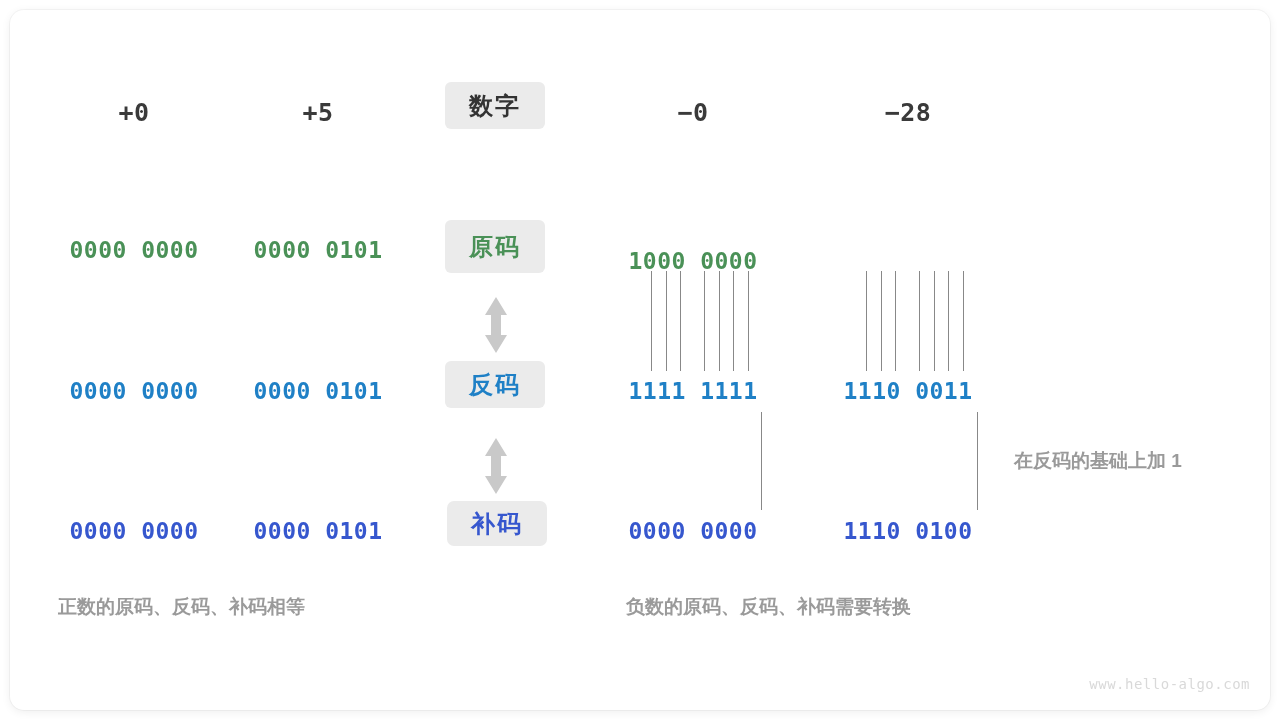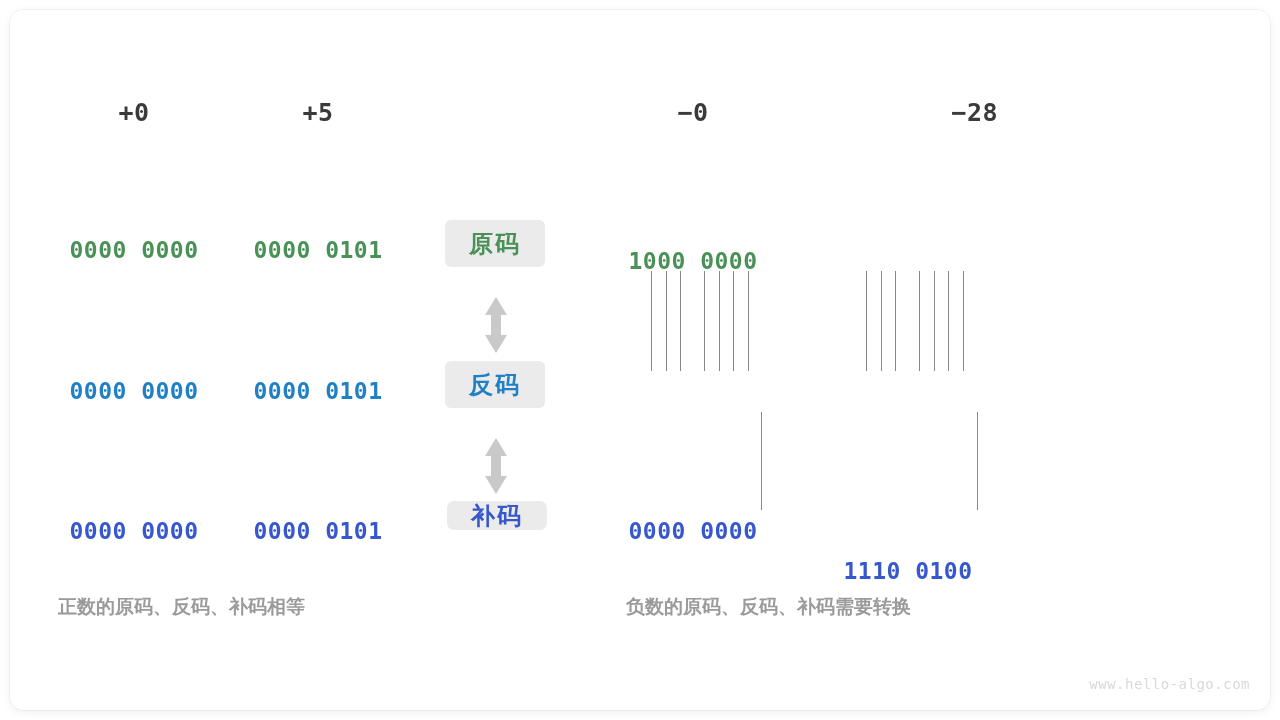--- a/index.html
+++ b/index.html
@@ -105,28 +105,29 @@
 </style>
 </head>
 <body>
 
 <div class="card">
  <div class="stage">
 
   <div class="cell num-head" style="left:34px; top:88px; width:180px;">+0</div>
   <div class="cell num-head" style="left:218px; top:88px; width:180px;">+5</div>
   <div class="cell num-head" style="left:593px; top:88px; width:180px;">−0</div>
-  <div class="cell num-head" style="left:808px; top:88px; width:180px;text-align:right;">−28</div>
+  <div class="cell num-head" style="left:808px; top:88px; width:180px;">−28</div>
 
+  <div class="pill label-number" style="left:435px; top:72px; width:100px; height:47px;">数字</div>
 
   <div class="cell bits row-orig" style="left:34px; top:227px; width:180px;">0000 0000</div>
   <div class="cell bits row-orig" style="left:218px; top:227px; width:180px;">0000 0101</div>
   <div class="cell bits row-orig" style="left:593px; top:238px; width:180px;">1000 0000</div>
 
-  <div class="pill label-orig" style="left:435px; top:210px; width:100px; height:47px;">原码</div>
+  <div class="pill label-orig" style="left:435px; top:210px; width:100px; height:53px;">原码</div>
 
   <div class="vline" style="left:641px; top:261px; height:100px;"></div>
   <div class="vline" style="left:656px; top:261px; height:100px;"></div>
   <div class="vline" style="left:670px; top:261px; height:100px;"></div>
   <div class="vline" style="left:694px; top:261px; height:100px;"></div>
   <div class="vline" style="left:709px; top:261px; height:100px;"></div>
   <div class="vline" style="left:723px; top:261px; height:100px;"></div>
   <div class="vline" style="left:738px; top:261px; height:100px;"></div>
 
   <div class="vline" style="left:856px; top:261px; height:100px;"></div>
@@ -139,39 +140,42 @@
 
   <div class="arrow" style="left:470px; top:285px;">
     <svg width="32" height="60" viewBox="0 0 32 60">
       <path d="M16 2 L27 20 L21 20 L21 40 L27 40 L16 58 L5 40 L11 40 L11 20 L5 20 Z" fill="#c9c9c9"></path>
     </svg>
   </div>
 
 
   <div class="cell bits row-ones" style="left:34px; top:368px; width:180px;">0000 0000</div>
   <div class="cell bits row-ones" style="left:218px; top:368px; width:180px;">0000 0101</div>
+  <div class="cell bits row-ones" style="left:593px; top:368px; width:180px;">1111 1111</div>
+  <div class="cell bits row-ones" style="left:808px; top:368px; width:180px;">1110 0011</div>
 
   <div class="pill label-ones" style="left:435px; top:351px; width:100px; height:47px;">反码</div>
 
   <div class="vline" style="left:751px; top:402px; height:98px;"></div>
   <div class="vline" style="left:967px; top:402px; height:98px;"></div>
 
   <div class="arrow" style="left:470px; top:426px;">
     <svg width="32" height="60" viewBox="0 0 32 60">
       <path d="M16 2 L27 20 L21 20 L21 40 L27 40 L16 58 L5 40 L11 40 L11 20 L5 20 Z" fill="#c9c9c9"></path>
     </svg>
   </div>
 
+  <div class="note" style="left:1004px; top:435px; width:250px;">在反码的基础上加  1</div>
 
   <div class="cell bits row-twos" style="left:34px; top:508px; width:180px;">0000 0000</div>
   <div class="cell bits row-twos" style="left:218px; top:508px; width:180px;">0000 0101</div>
   <div class="cell bits row-twos" style="left:593px; top:508px; width:180px;">0000 0000</div>
-  <div class="cell bits row-twos" style="left:808px; top:508px; width:180px;margin-top:40px;">1110 0100</div>
+  <div class="cell bits row-twos" style="left:808px; top:508px; width:180px;">1110 0100</div>
 
-  <div class="pill label-twos" style="left:437px; top:491px; width:100px; height:29px;border-radius:7px;">补码</div>
+  <div class="pill label-twos" style="left:437px; top:491px; width:100px; height:45px;border-radius:7px;">补码</div>
 
   <div class="caption" style="left:616px; top:584px;">负数的原码、反码、补码需要转换</div>
   <div class="caption" style="left:48px; top:584px;">正数的原码、反码、补码相等</div>
 
   <div class="watermark">www.hello-algo.com</div>
 
  </div>
 </div>
 
 </body></html>

